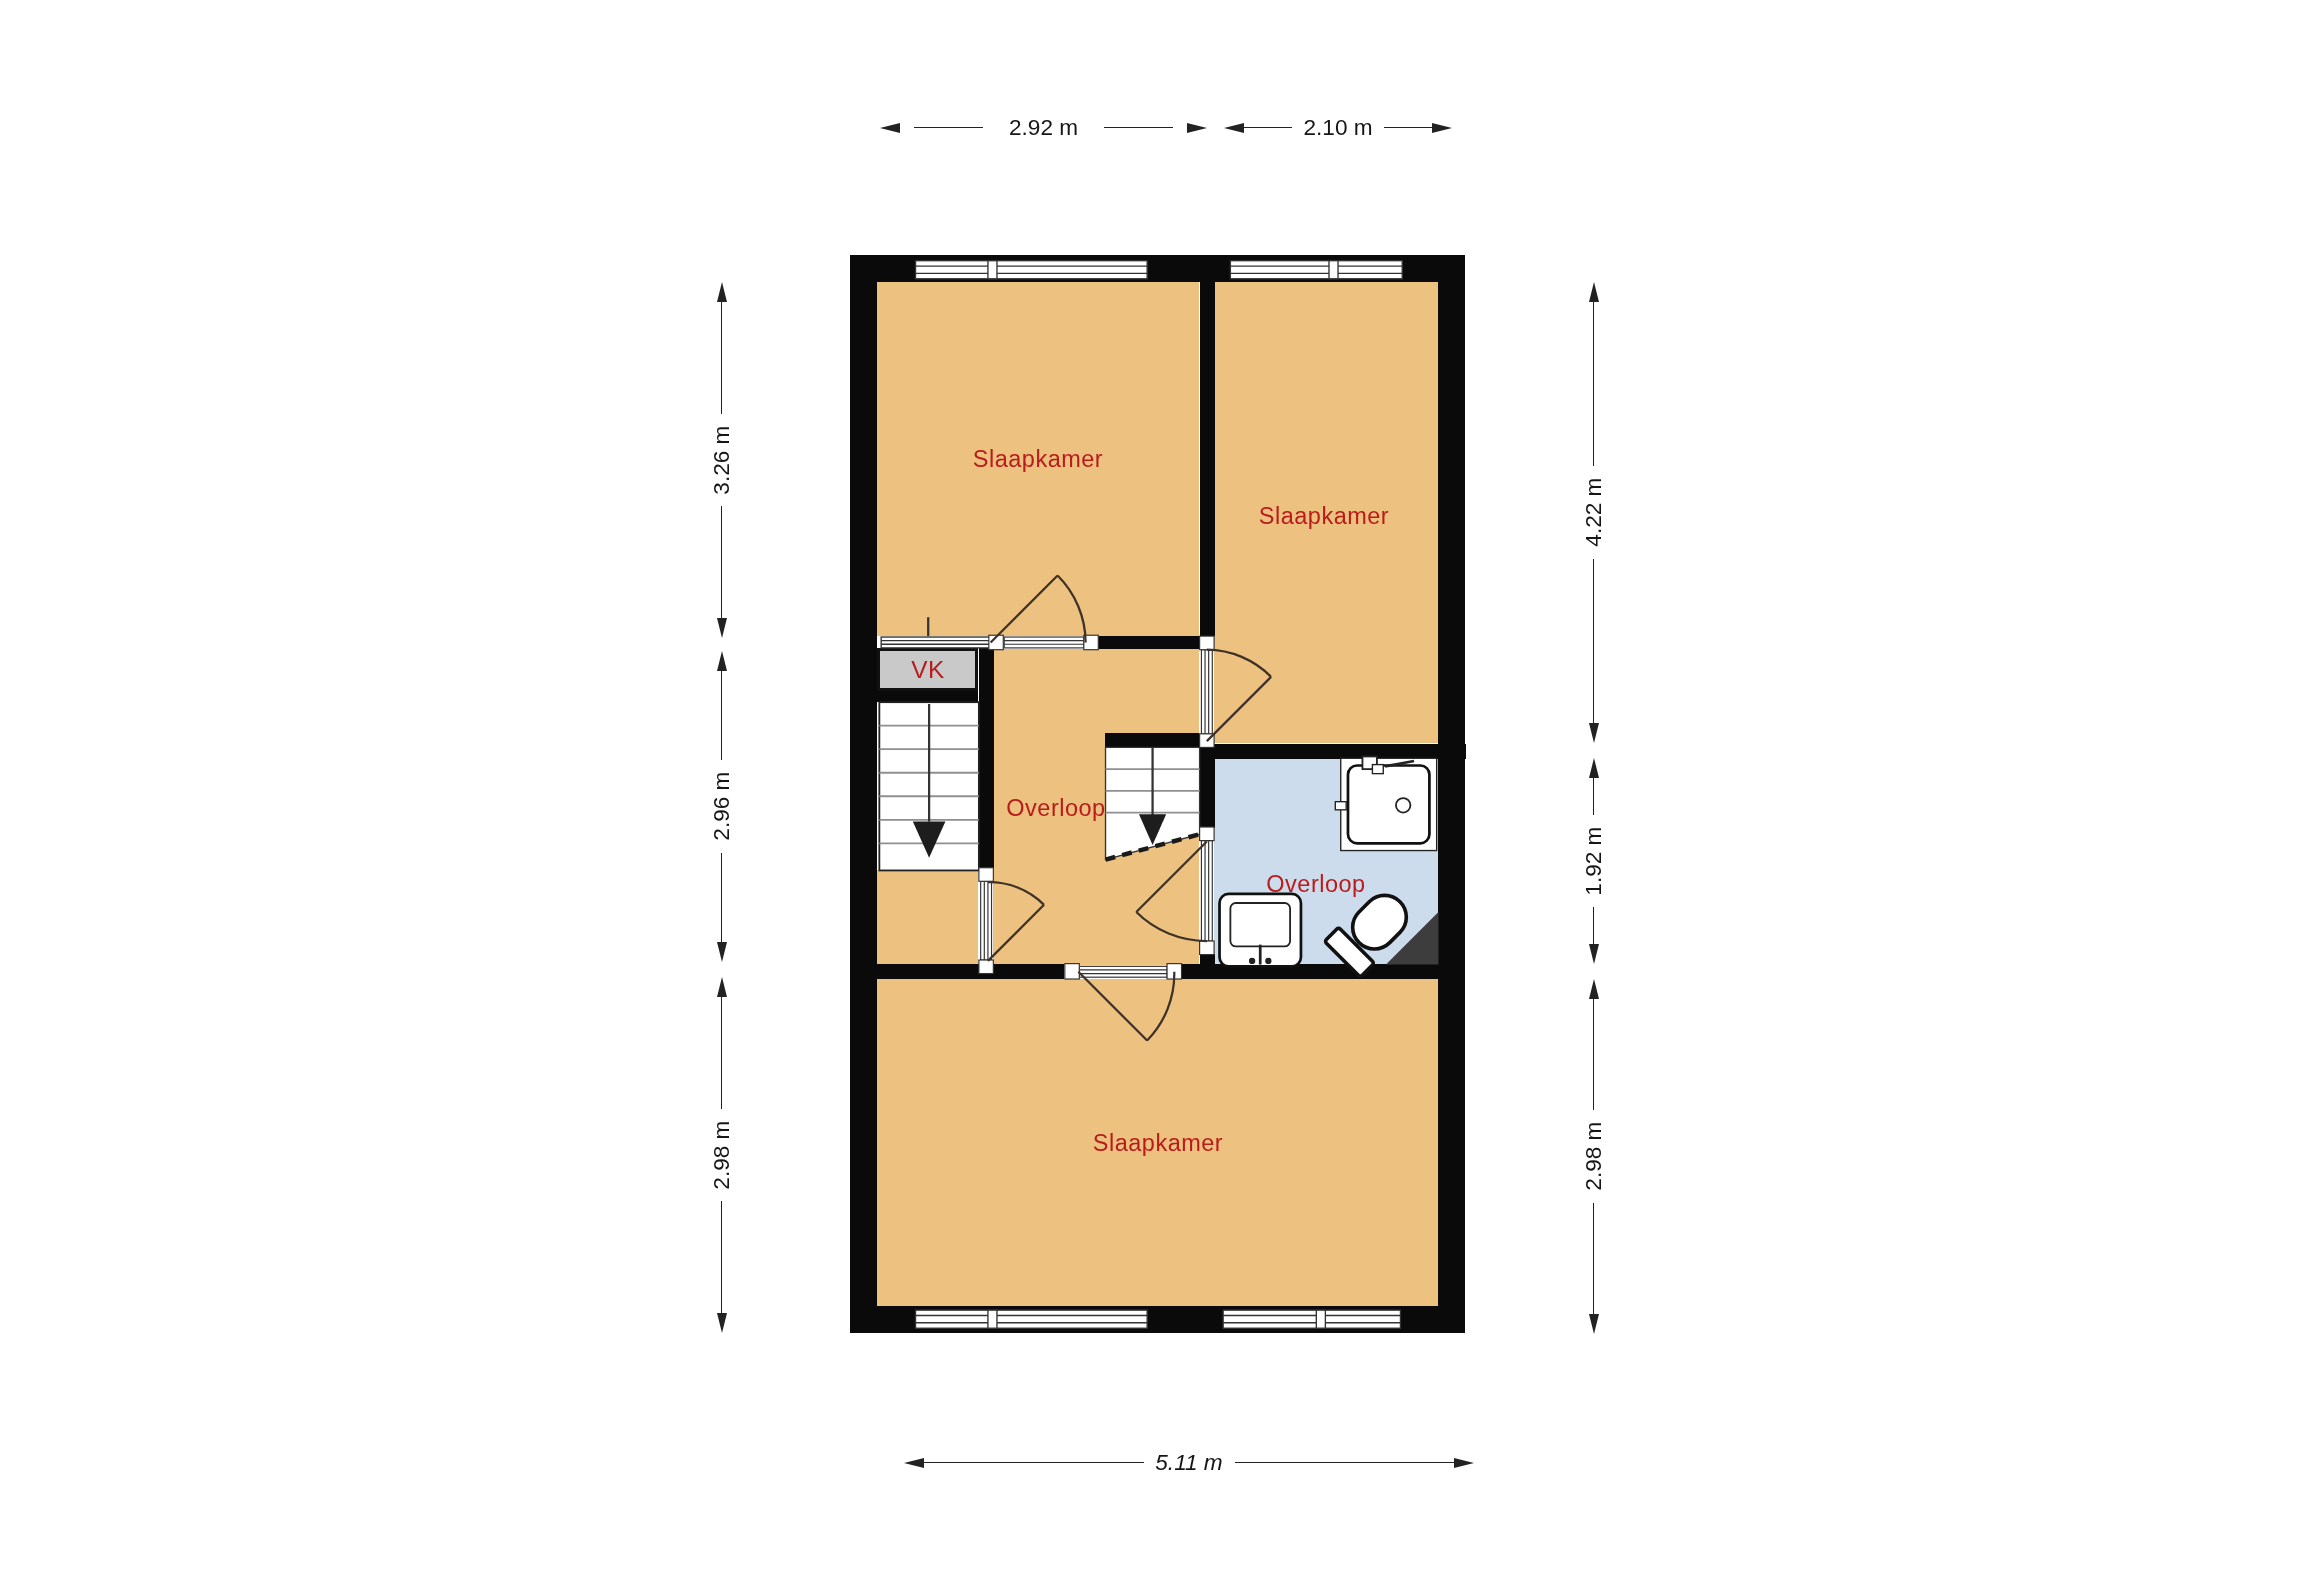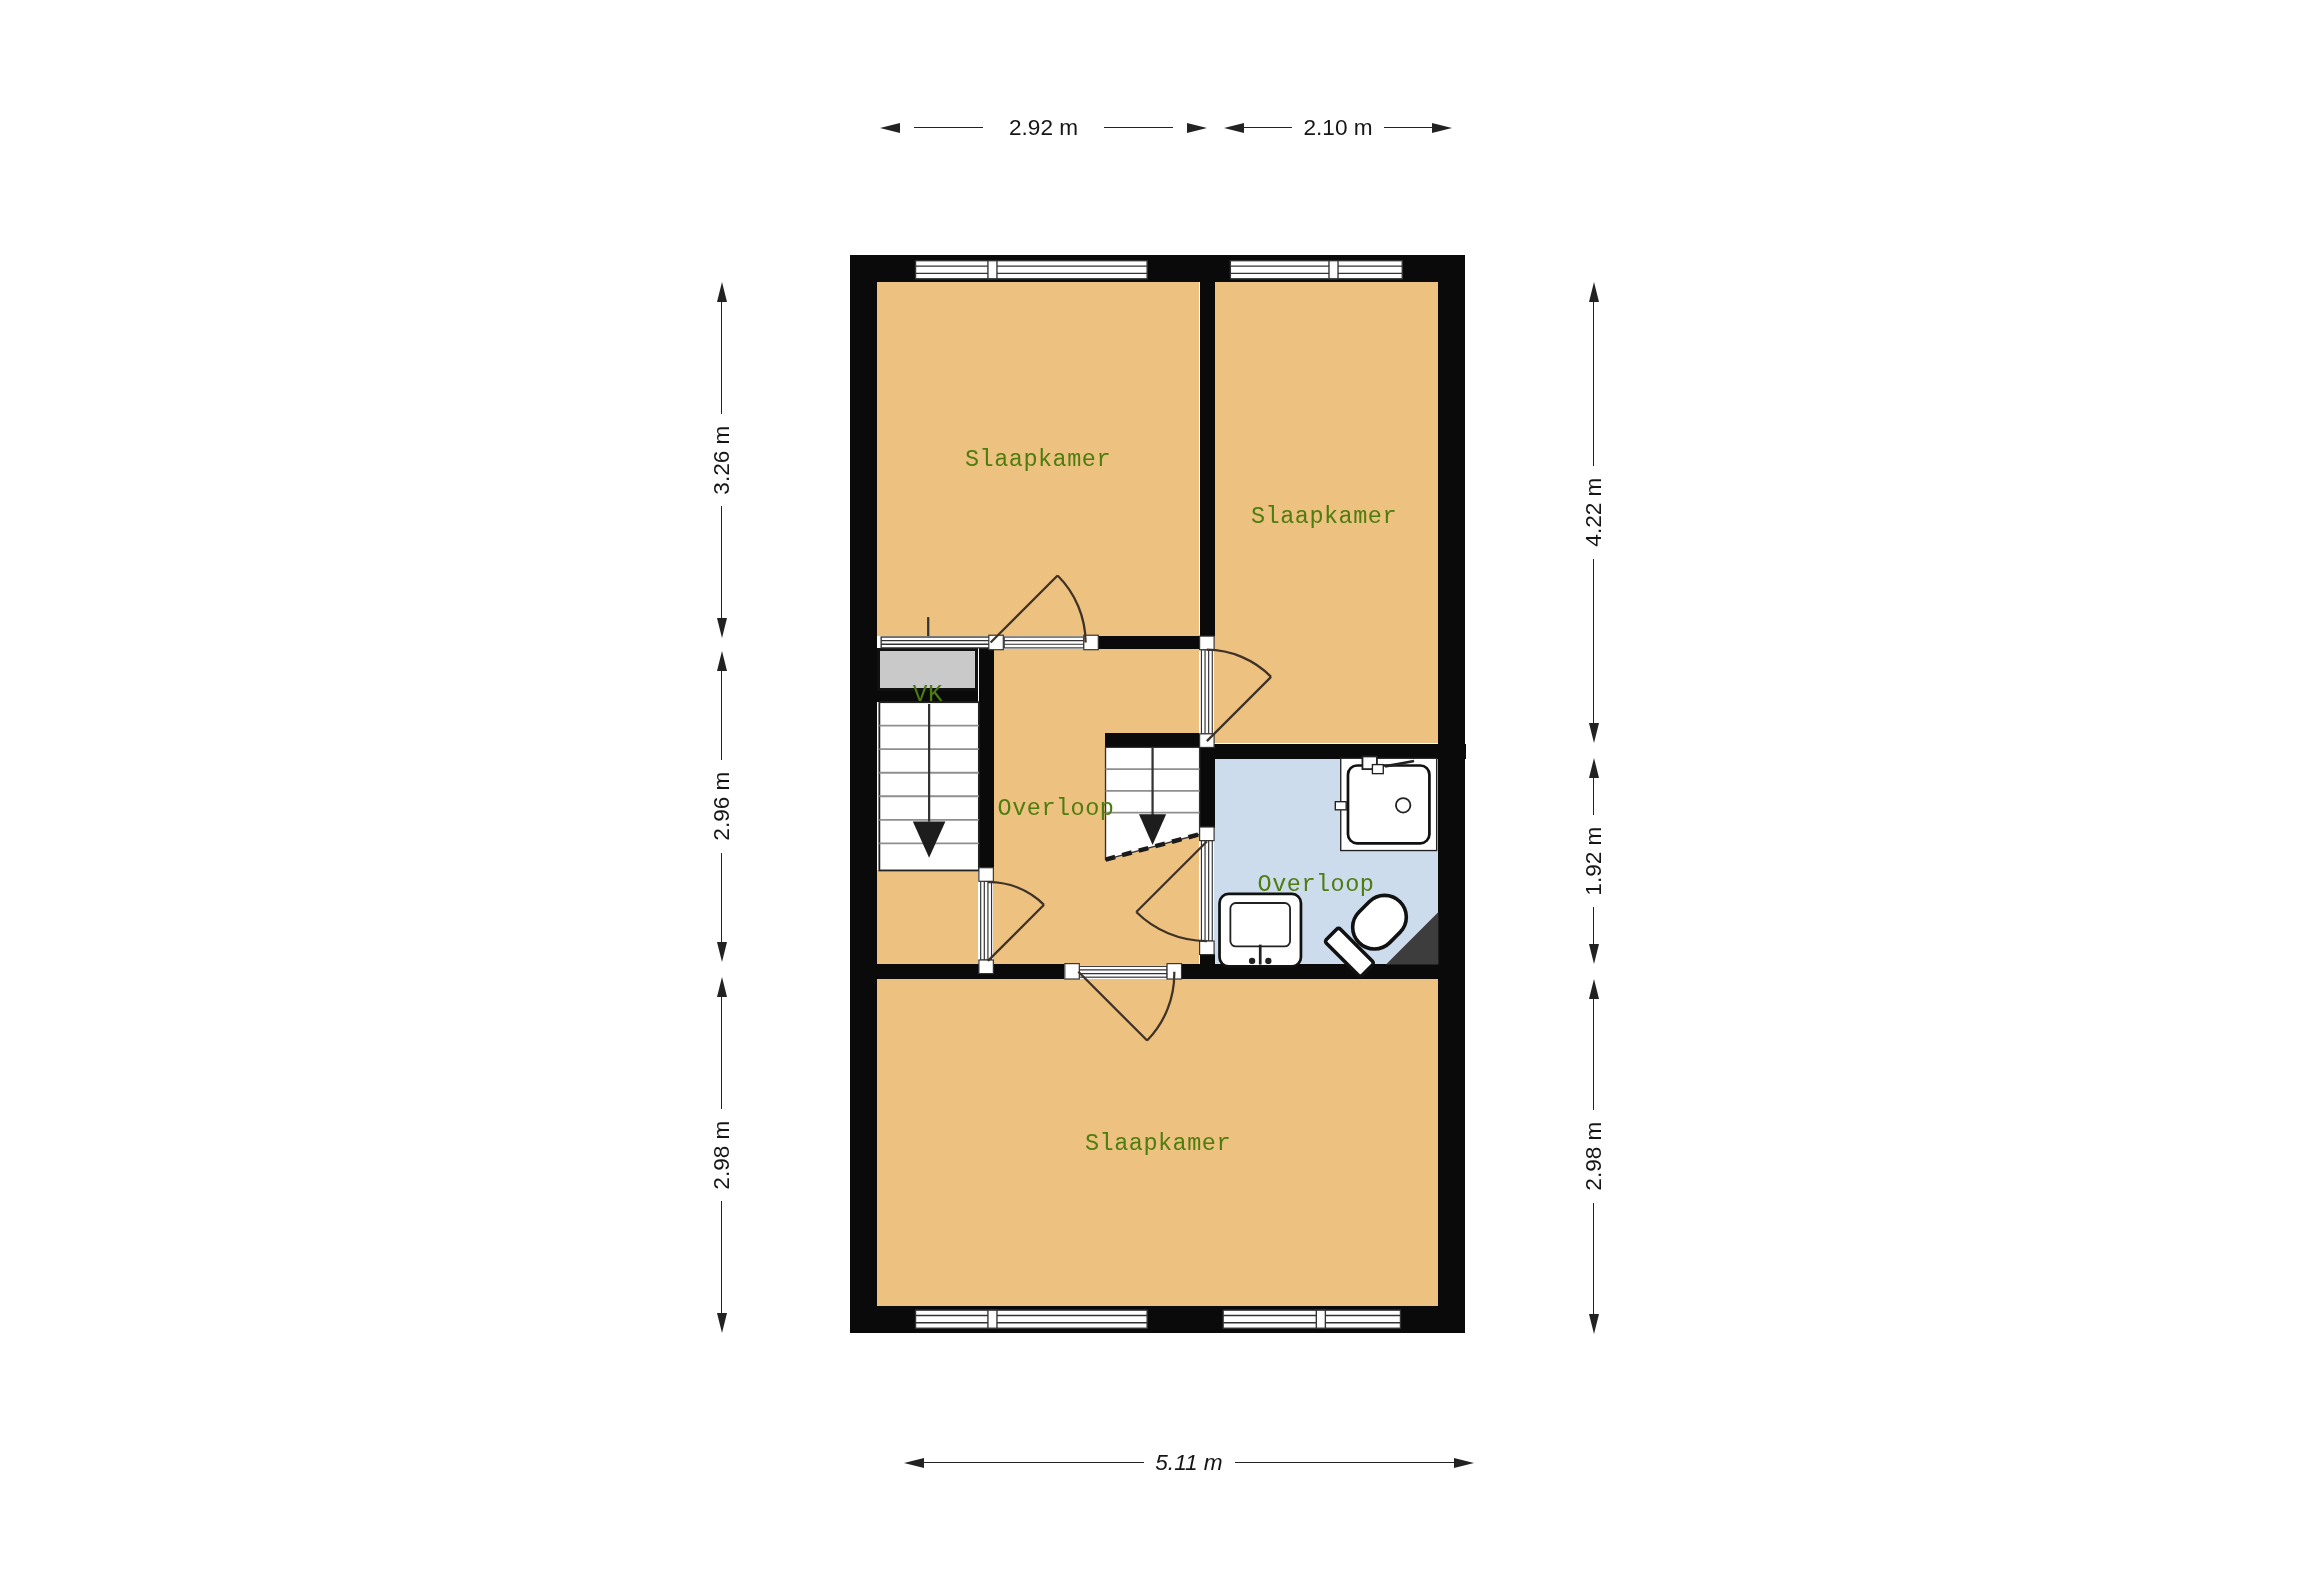--- a/index.html
+++ b/index.html
@@ -15,22 +15,22 @@
 
   
   .w{position:absolute;background:var(--wall,#0a0a0a);}
 
   
   .closet{position:absolute;background:var(--closet-fill,#c9c9c9);
           border:3.6px solid #111;box-sizing:border-box;}
 
   
   .room-label{position:absolute;transform:translate(-50%,-50%);
-              font-size:23.5px;color:#4d7c0f;white-space:nowrap;letter-spacing:0.5px;font-family:Liberation Mono, monospace;}
-  .closet-label{font-size:24.4px;margin-top:24px;}
+              font-size:23.5px;color:#b91c1c;white-space:nowrap;letter-spacing:0.5px;}
+  .closet-label{font-size:24.4px;}
 
   
   svg.overlay{position:absolute;left:0;top:0;}
 
   
   .hdim{position:absolute;height:23.5px;display:flex;align-items:center;}
   .vdim{position:absolute;width:23.5px;display:flex;flex-direction:column;align-items:center;}
   .dim-lbl{font-size:22.6px;color:#161616;white-space:nowrap;padding:0 11.8px;line-height:23.5px;}
   .vdim .dim-lbl{writing-mode:vertical-rl;transform:rotate(180deg);padding:11.8px 0;}
   .ln-h{flex:1;height:0;border-top:1.8px solid #222;}

